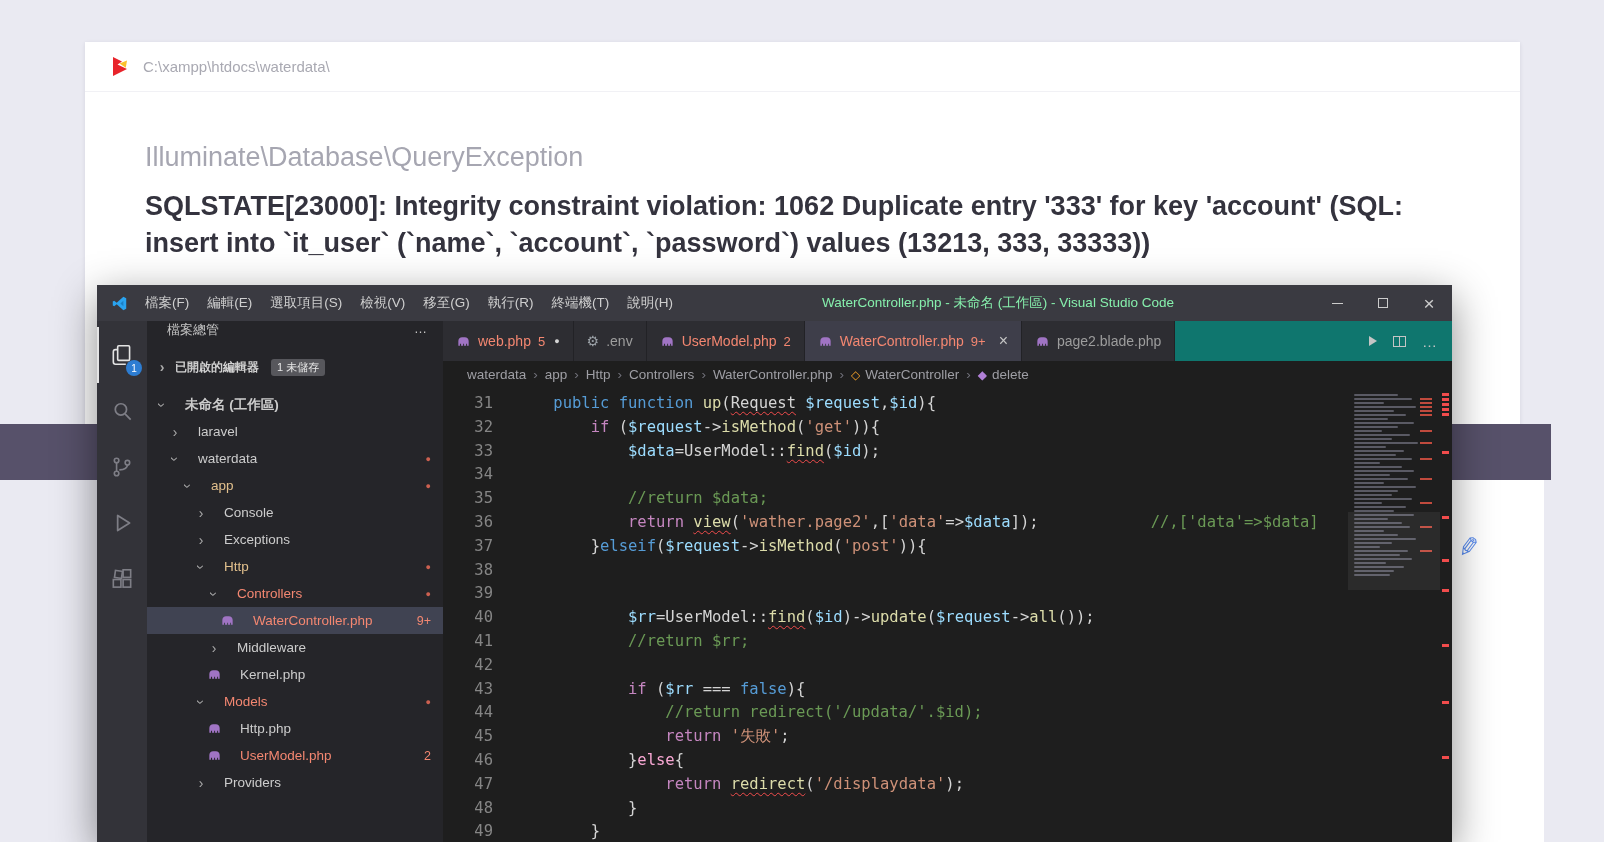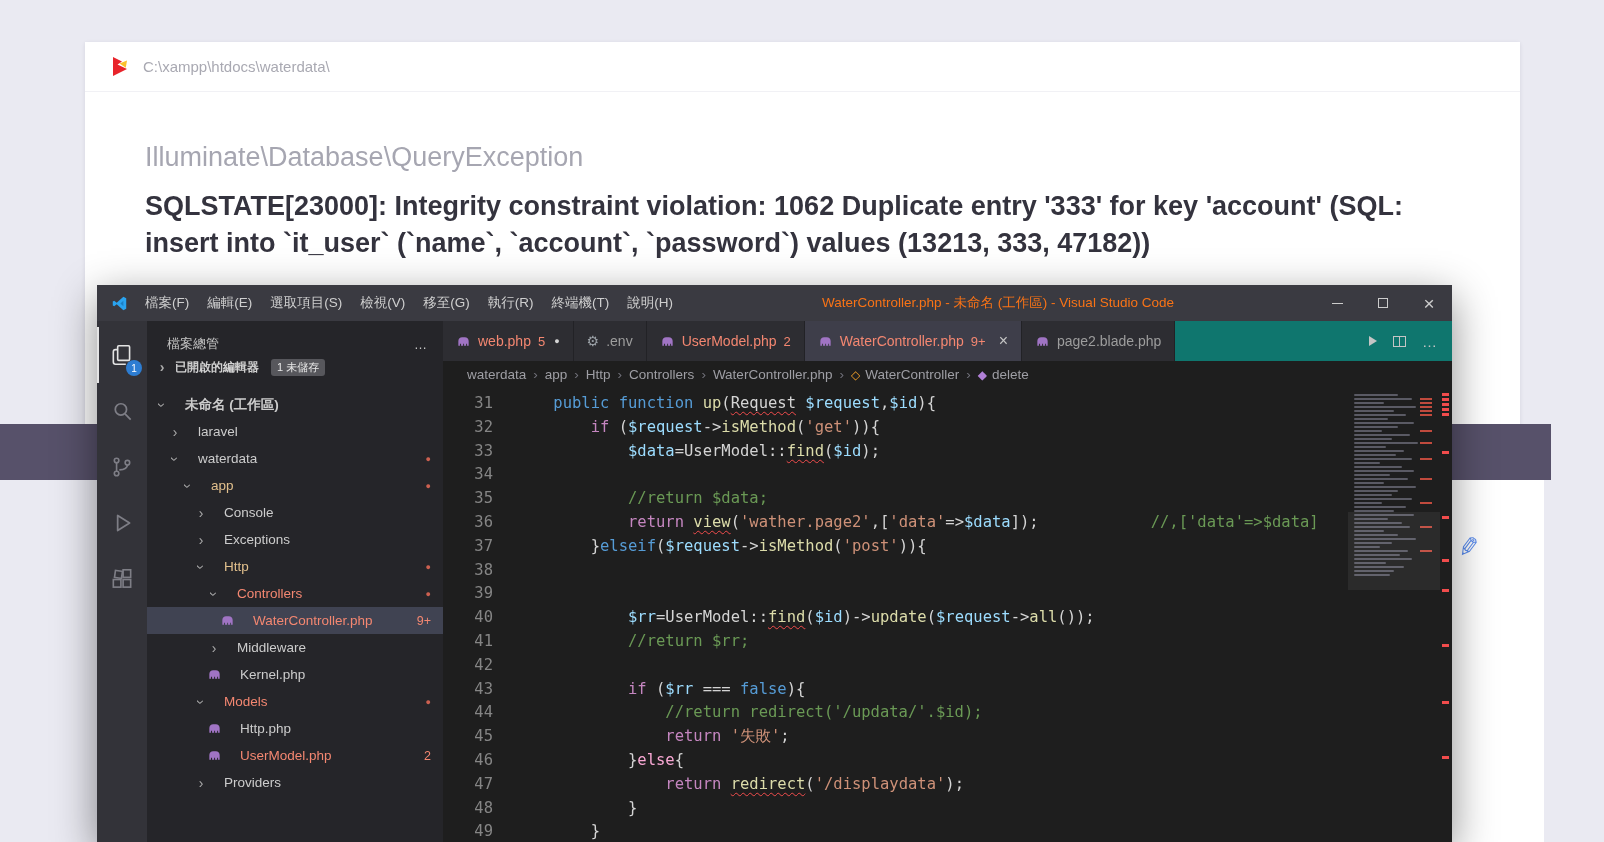--- a/index.html
+++ b/index.html
@@ -23,43 +23,43 @@
   
   .vscode { position:absolute; left:97px; top:285px; width:1355px; height:557px;
             background:#1e1e1e; box-shadow:0 12px 40px rgba(0,0,0,.45);
             display:flex; flex-direction:column; color:#cccccc; }
 
   .titlebar { height:36px; background:#3a3a41; display:flex; align-items:center;
               font-size:13.5px; flex-shrink:0; }
   .vsc-logo { margin:0 8px 0 14px; display:flex; }
   .menus { display:flex; }
   .menu-item { padding:0 9px; color:#cfcfcf; cursor:pointer; }
-  .win-title { flex:1; text-align:center; color:#f97316; white-space:nowrap;
+  .win-title { flex:1; text-align:center; color:#86efac; white-space:nowrap;
                overflow:hidden; text-overflow:ellipsis; }
   .win-controls { display:flex; height:100%; }
   .wc { width:46px; height:100%; display:flex; align-items:center; justify-content:center; cursor:pointer; }
   .glyph-min { width:11px; height:1px; background:#cccccc; display:block; }
   .glyph-max { width:10px; height:10px; border:1px solid #cccccc; display:block; }
   .wc.close span { font-size:19px; color:#cccccc; line-height:1; }
 
   .main-row { flex:1; display:flex; min-height:0; }
 
   
   .activitybar { width:50px; background:#333339; display:flex; flex-direction:column;
                  align-items:center; padding-top:6px; flex-shrink:0; }
   .act-item { width:50px; height:56px; display:flex; align-items:center; justify-content:center;
               color:#7e7e86; position:relative; cursor:pointer; }
   .act-item.active { color:#e4e4e4; box-shadow:inset 2px 0 0 #e4e4e4; }
   .act-badge { position:absolute; right:5px; bottom:7px; width:16px; height:16px; border-radius:50%;
                color:#ffffff; font-size:10px; display:flex; align-items:center; justify-content:center; }
 
   
   .sidebar { width:296px; background:#252529; flex-shrink:0; font-size:13.5px; overflow:hidden; }
-  .sidebar-title { height:34px; display:flex; align-items:center; justify-content:space-between;
-                   padding:12px 16px 0 20px; font-size:13px; color:#c5c5c5; }
+  .sidebar-title { height:34px; display:flex; align-items:flex-start; justify-content:space-between;
+                   padding:0 16px 0 20px; font-size:13px; color:#c5c5c5; }
   .sb-ellipsis { cursor:pointer; color:#c5c5c5; }
   .open-editors { height:24px; display:flex; align-items:center; gap:4px; padding-left:6px;
                   font-size:12px; font-weight:700; color:#d0d0d0; cursor:pointer; }
   .oe-badge { margin-left:8px; background:#57575c; color:#e8e8e8; font-weight:400;
               font-size:11px; padding:1px 6px; border-radius:3px; }
   .tree { margin-top:12px; }
   .tree-row { height:27px; display:flex; align-items:center; color:#cccccc; cursor:pointer; }
   .tree-row.selected { background:#404352; }
   .chev { width:18px; text-align:center; font-size:14px; color:#ababab; display:inline-block; }
   .chev.open { transform:rotate(90deg); }
@@ -118,21 +118,21 @@
   <div class="path-bar">
     <svg width="20" height="24" viewBox="0 0 20 24">
       <path fill="#e8242b" d="M4 2l9 4.5-4.5 3L18 14 4 21z"></path>
       <path fill="#fbc02d" d="M10.5 8.5l7.5-3-1.2 7.2z"></path>
     </svg>
     <span class="path-text">C:\xampp\htdocs\waterdata\</span>
   </div>
   <div class="exc-class">Illuminate\Database\QueryException</div>
   <div class="exc-msg">
     <div>SQLSTATE[23000]: Integrity constraint violation: 1062 Duplicate entry '333' for key 'account' (SQL:</div>
-    <div>insert into `it_user` (`name`, `account`, `password`) values (13213, 333, 47182))</div>
+    <div>insert into `it_user` (`name`, `account`, `password`) values (13213, 333, 33333))</div>
   </div>
 </section>
 
 <div class="purple-band" style="background: rgb(87, 81, 106);"></div>
 
 <div class="right-panel">
   <span class="pencil" style="color: rgb(91, 141, 239);">✎</span>
 </div>
 
 <div class="vscode">

